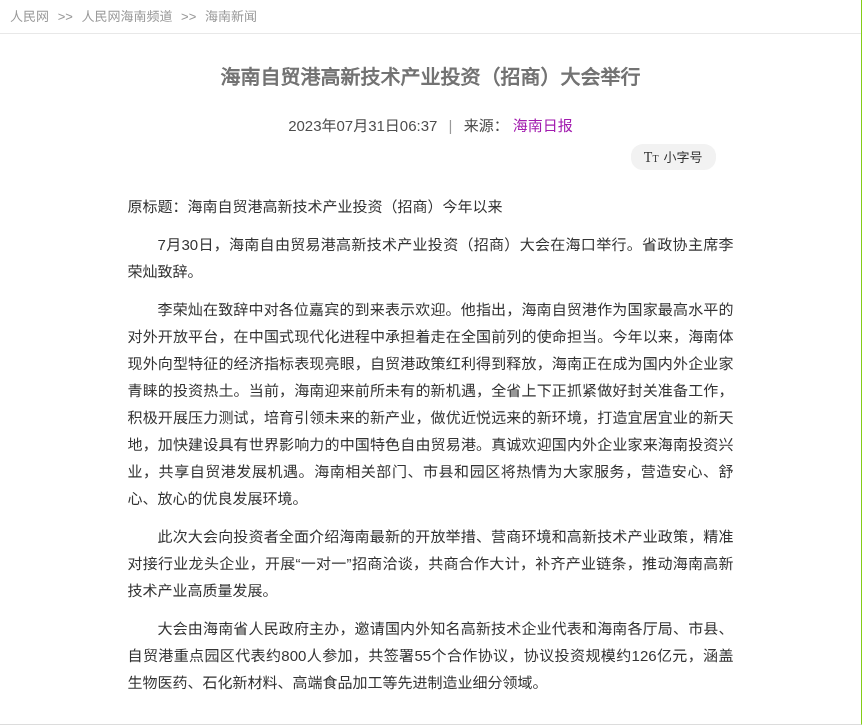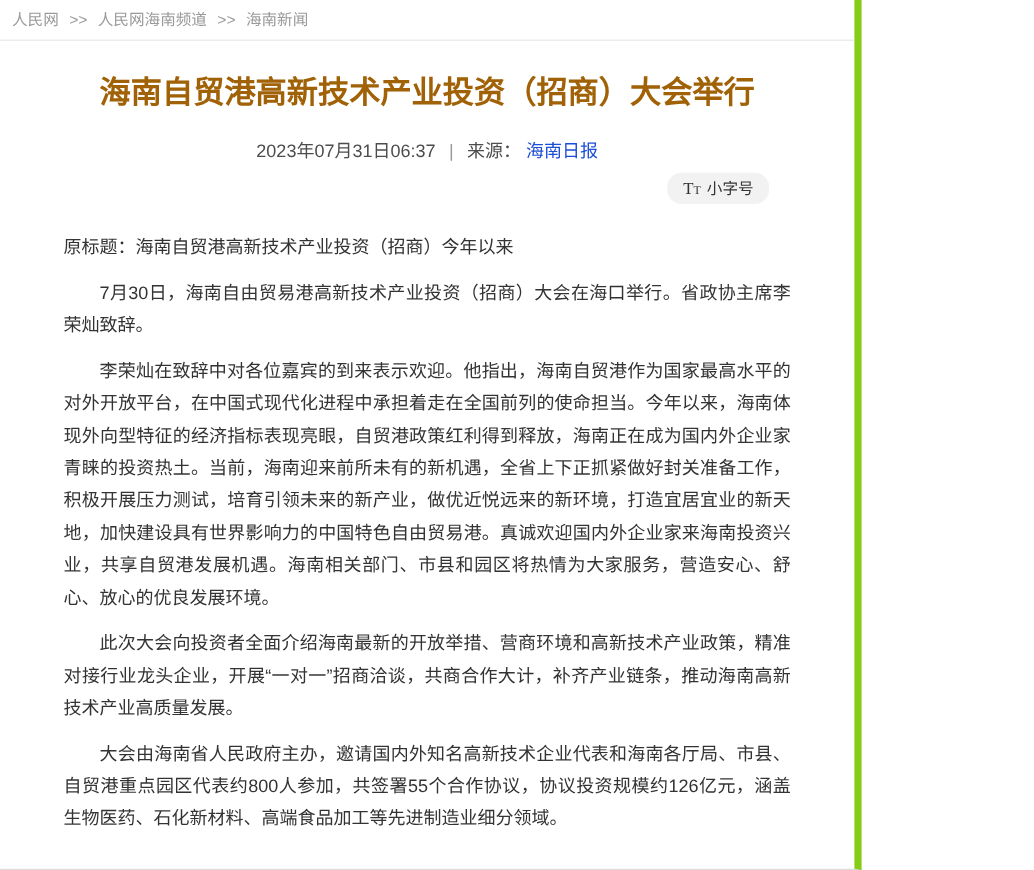--- a/index.html
+++ b/index.html
@@ -3,25 +3,25 @@
 <meta charset="utf-8">
 <style>
   html, body {
     margin: 0;
     padding: 0;
     background: #ffffff;
     font-family: "Liberation Sans", "DejaVu Sans", sans-serif;
   }
   .page {
     position: relative;
-    width: 718px;
+    width: 862px;
     height: 725px;
     box-sizing: border-box;
     background: #ffffff;
-    border-right: 6px solid #84cc16;
+    border-right: 1px solid #84cc16;
     border-bottom: 1px solid #dcdcdc;
     overflow: hidden;
   }
   
   .breadcrumb {
     padding: 9px 10px 0 10px;
     font-size: 13px;
     color: #9a9a9a;
     line-height: 16px;
   }
@@ -41,43 +41,43 @@
     height: 0;
   }
   
   .content {
     width: 606px;
     margin: 0 auto;
   }
   .article-title {
     margin: 26px 0 0 0;
     text-align: center;
-    font-size: 26px;
+    font-size: 20px;
     line-height: 34px;
     font-weight: bold;
-    color: #a16207;
+    color: #737373;
   }
   .article-subtitle {
     margin-top: 14px;
     text-align: center;
     font-size: 14px;
     color: #999999;
   }
   .article-meta {
     margin-top: 20px;
     text-align: center;
     font-size: 15px;
     color: #4d4d4d;
   }
   .article-meta .meta-sep {
     margin: 0 7px;
     color: #999999;
   }
   .article-meta .source-name {
-    color: #1d4ed8;
+    color: #a21caf;
     text-decoration: none;
     cursor: pointer;
   }
   
   .toolbar {
     display: flex;
     justify-content: flex-end;
     margin-top: 9px;
     padding-right: 18px;
   }

